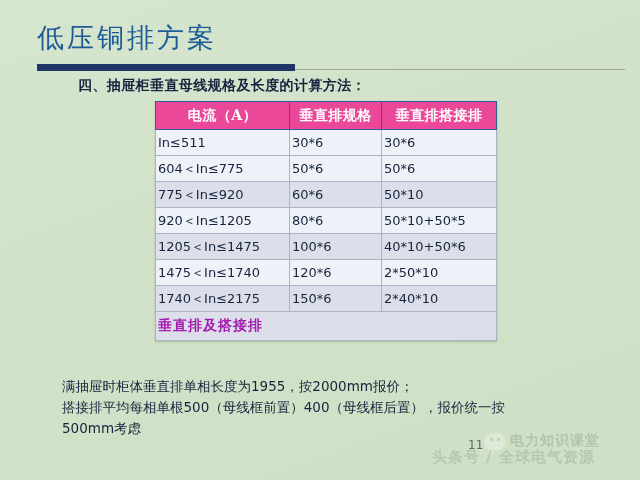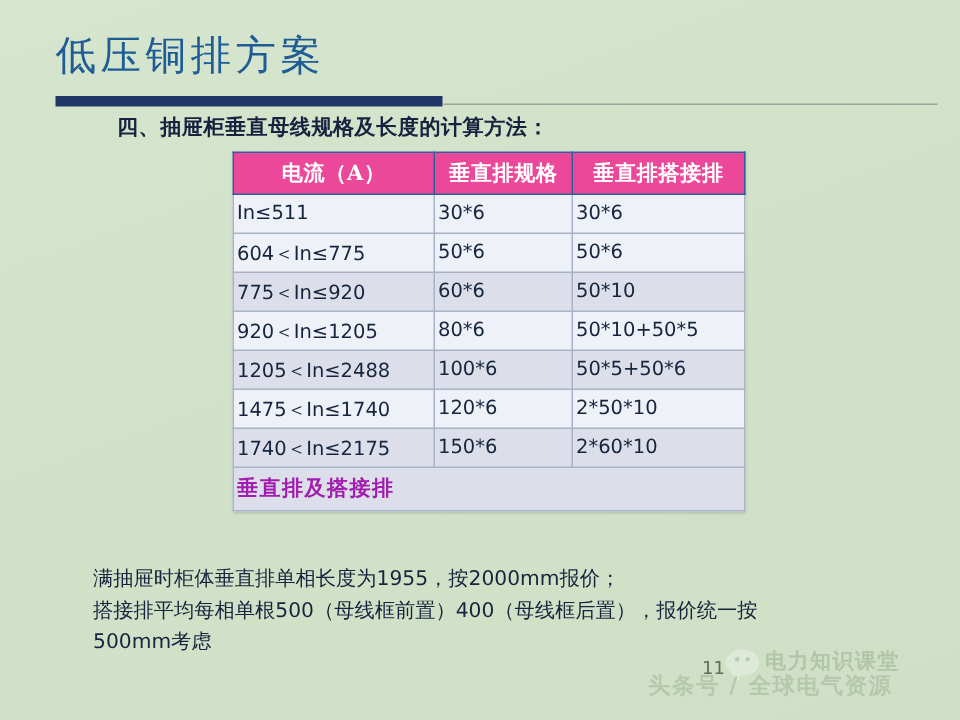--- a/index.html
+++ b/index.html
@@ -259,33 +259,33 @@
           <td>775＜In≤920</td>
           <td>60*6</td>
           <td>50*10</td>
         </tr>
         <tr class="even">
           <td>920＜In≤1205</td>
           <td>80*6</td>
           <td>50*10+50*5</td>
         </tr>
         <tr class="odd">
-          <td>1205＜In≤2488</td>
+          <td>1205＜In≤1475</td>
           <td>100*6</td>
-          <td>50*5+50*6</td>
+          <td>40*10+50*6</td>
         </tr>
         <tr class="even">
           <td>1475＜In≤1740</td>
           <td>120*6</td>
           <td>2*50*10</td>
         </tr>
         <tr class="odd">
           <td>1740＜In≤2175</td>
           <td>150*6</td>
-          <td>2*60*10</td>
+          <td>2*40*10</td>
         </tr>
         <tr class="footer-row">
           <td colspan="3">垂直排及搭接排</td>
         </tr>
       </tbody>
     </table>
   </div>
 
   <div id="notes">
     <span class="note-line">满抽屉时柜体垂直排单相长度为1955，按2000mm报价；</span>

